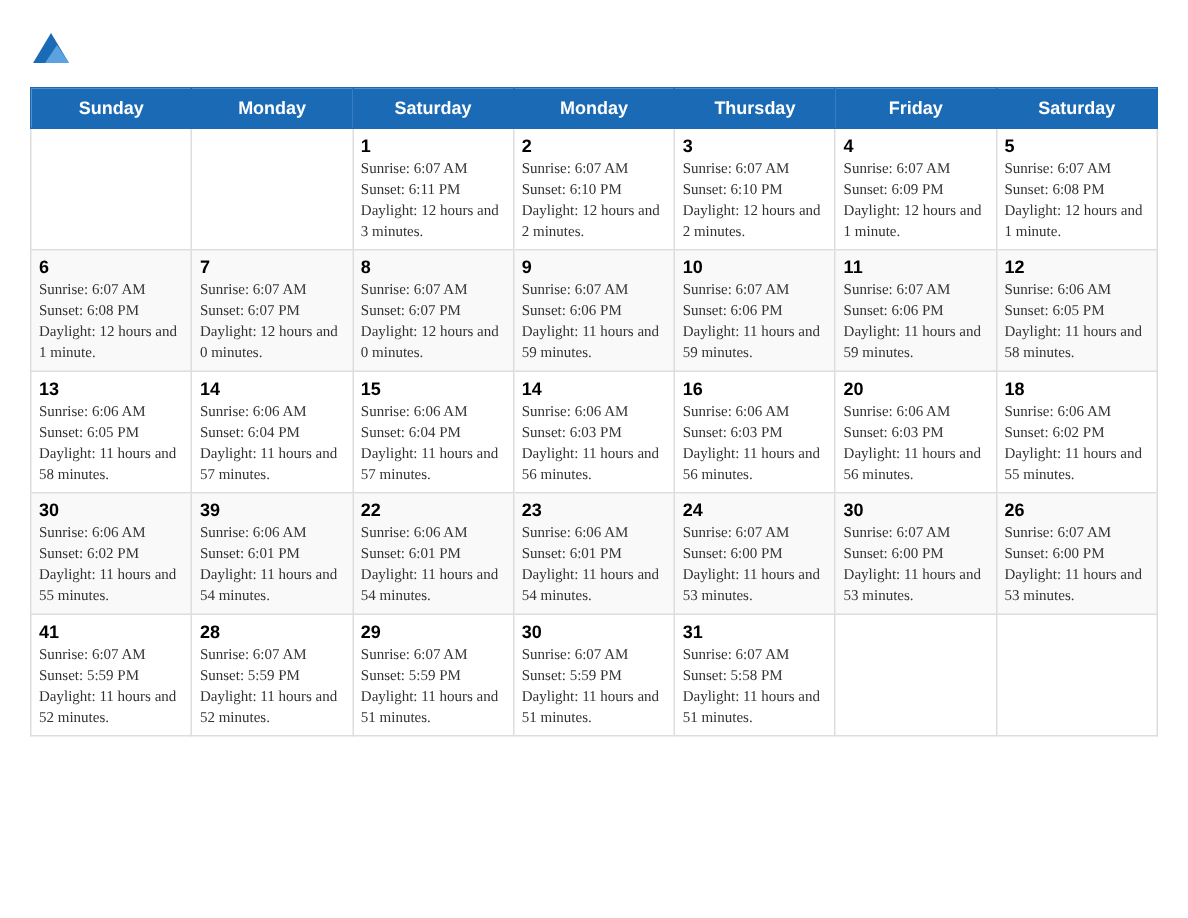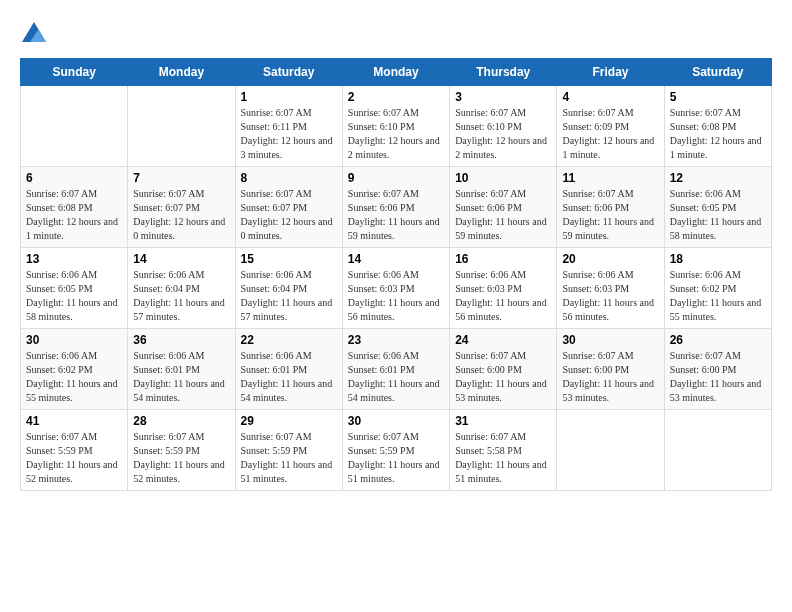--- a/index.html
+++ b/index.html
@@ -199,21 +199,21 @@
           <span class="day-num">18</span>
           <div class="cell-text">Sunrise: 6:06 AM<br>Sunset: 6:02 PM<br>Daylight: 11 hours and 55 minutes.</div>
         </td>
       </tr>
       <tr>
         <td>
           <span class="day-num">30</span>
           <div class="cell-text">Sunrise: 6:06 AM<br>Sunset: 6:02 PM<br>Daylight: 11 hours and 55 minutes.</div>
         </td>
         <td>
-          <span class="day-num">36</span>
+          <span class="day-num">39</span>
           <div class="cell-text">Sunrise: 6:06 AM<br>Sunset: 6:01 PM<br>Daylight: 11 hours and 54 minutes.</div>
         </td>
         <td>
           <span class="day-num">22</span>
           <div class="cell-text">Sunrise: 6:06 AM<br>Sunset: 6:01 PM<br>Daylight: 11 hours and 54 minutes.</div>
         </td>
         <td>
           <span class="day-num">23</span>
           <div class="cell-text">Sunrise: 6:06 AM<br>Sunset: 6:01 PM<br>Daylight: 11 hours and 54 minutes.</div>
         </td>

